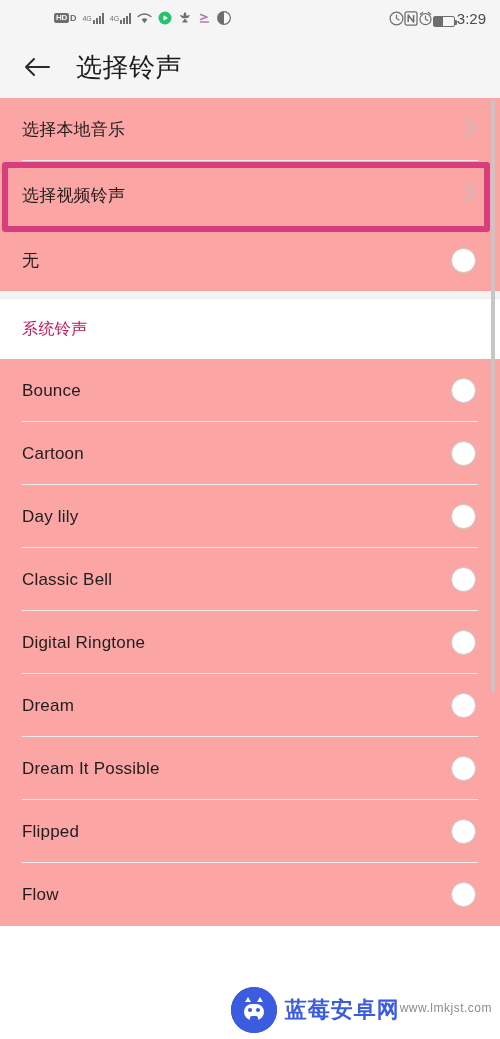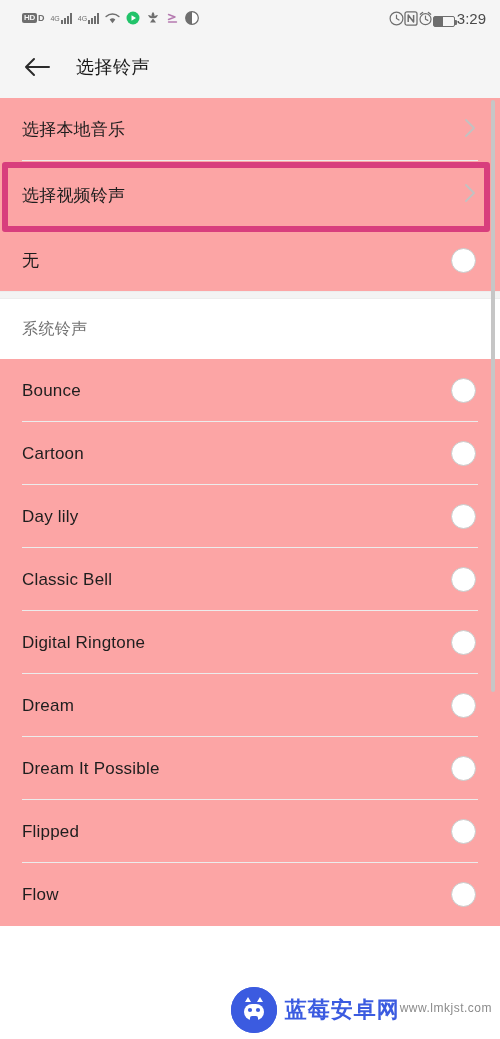--- a/index.html
+++ b/index.html
@@ -23,21 +23,21 @@
     display: flex;
     align-items: center;
     padding: 0 14px 0 22px;
     color: #5a5a5a;
   }
   .sb-left { display: flex; align-items: center; gap: 6px; flex: 1; }
   .sb-right { display: flex; align-items: flex-end; gap: 0; }
   .sb-ico { display: inline-flex; align-items: center; justify-content: center; height: 18px; }
   .hd-badge {
     background: #6e6e6e; color: #f5f5f5; font-size: 8px; font-weight: bold;
-    border-radius: 2px; padding: 1px 2px; letter-spacing: -0.3px; line-height: 1;
+    border-radius: 2px; padding: 1px 2px; letter-spacing: -0.3px; line-height: 1; margin-left: 32px;
   }
   .hd-d { color: #6e6e6e; font-size: 9px; font-weight: bold; margin-left: 1px; }
   .sig { display: inline-flex; align-items: flex-end; gap: 1px; height: 12px; }
   .sig i { display: block; width: 2px; background: #6e6e6e; }
   .sig i:nth-child(1){ height: 4px; }
   .sig i:nth-child(2){ height: 6px; }
   .sig i:nth-child(3){ height: 8px; }
   .sig i:nth-child(4){ height: 11px; }
   .gsup { font-size: 7px; color: #6e6e6e; vertical-align: top; line-height: 1; margin-right: 1px; }
   .clock-txt { font-size: 15px; color: #4a4a4a; margin-left: 2px; }
@@ -55,21 +55,21 @@
   .header {
     height: 62px;
     background: #f5f5f5;
     display: flex;
     align-items: center;
     padding-left: 22px;
   }
   .back-arrow { width: 30px; height: 30px; display:flex; align-items:center; justify-content:center; }
   .title {
     margin-left: 24px;
-    font-size: 18px;
+    font-size: 26px;
     color: #1b1b1b;
     letter-spacing: 0.5px;
   }
 
   
   .list { position: relative; background: #ffffff; }
   .row {
     position: relative;
     height: 63px;
     display: flex;
@@ -99,21 +99,21 @@
   }
 
   
   .band { height: 8px; background: #f3f3f3; border-top: 1px solid #ededed; border-bottom: 1px solid #ededed; }
 
   .section-head {
     height: 60px;
     display: flex; align-items: center;
     padding: 0 22px;
     font-size: 16px;
-    color: #737373;
+    color: #be185d;
     background: #ffffff;
     letter-spacing: 0.4px;
   }
 
   
   #highlight-box {
     position: absolute;
     left: 2px;
     top: 162px;
     width: 488px;

